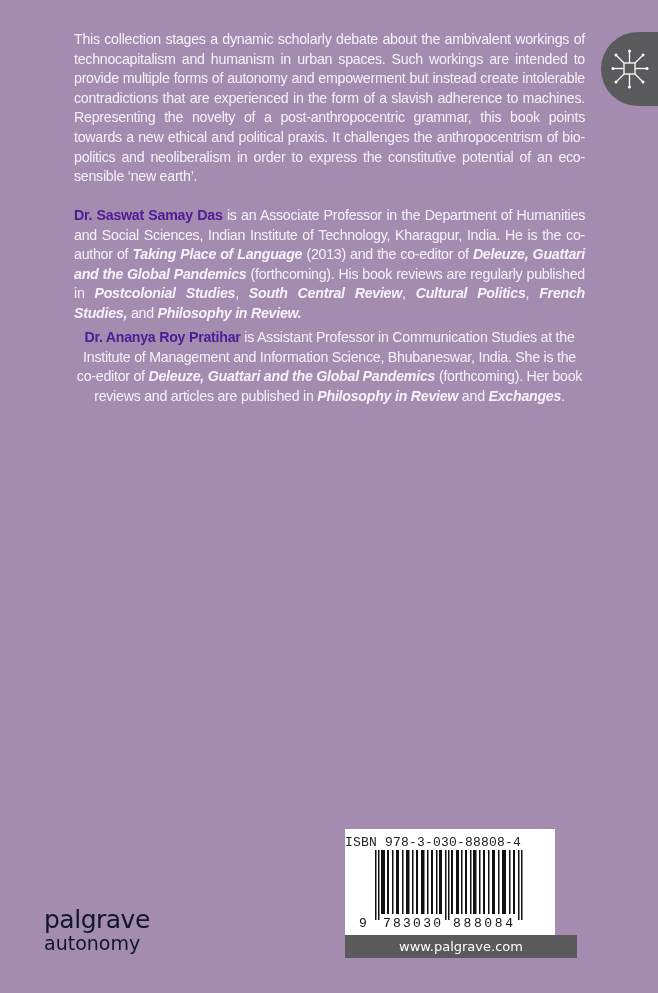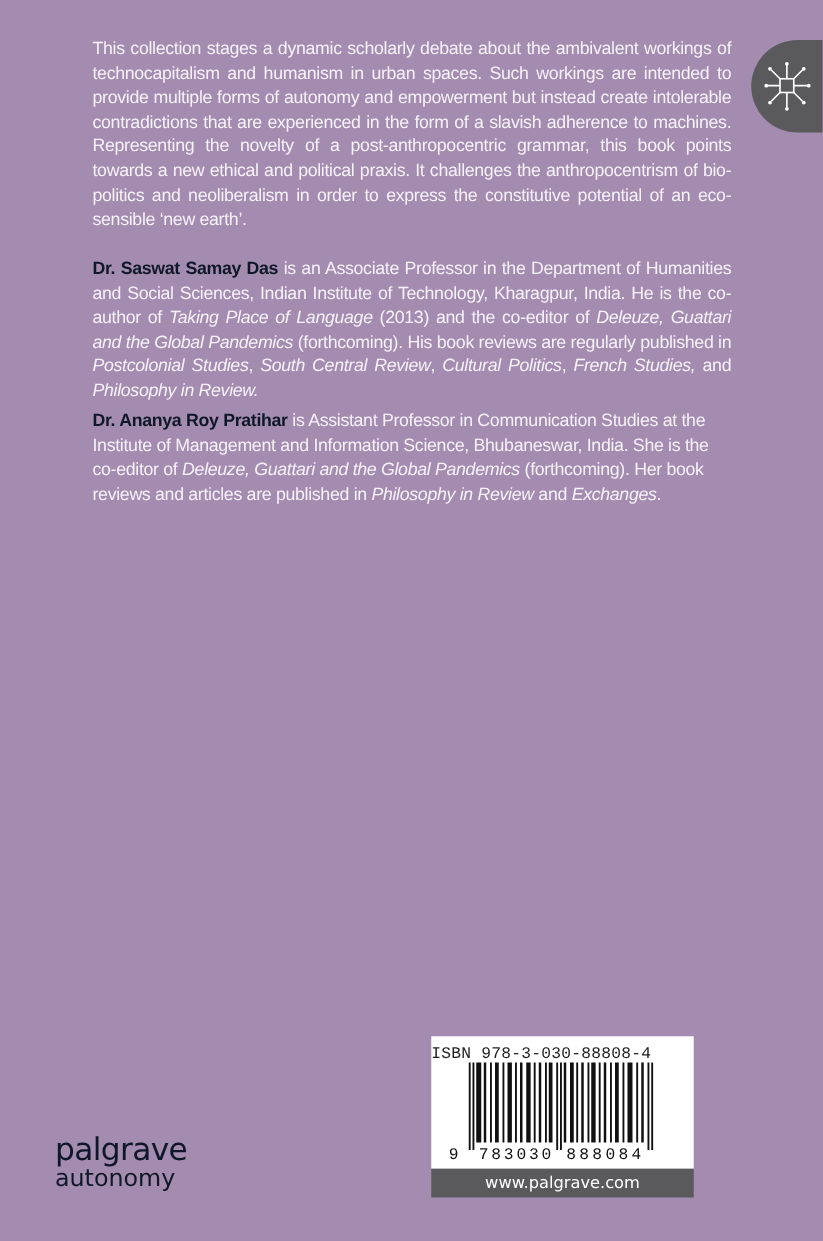--- a/index.html
+++ b/index.html
@@ -15,40 +15,40 @@
       position: absolute; left: 44px; width: 511px;
       font-size: 14.2px; line-height: 19.6px;
       text-align: justify; letter-spacing: -0.25px;
       color: #f7f2f9;
       margin-left: 30px;
     }
     .blurb { top: 30px; }
     .bio1 { top: 206px; }
     .bio2 { top: 328px; }
     .bio2 p, .bio1 p, .blurb p { margin: 0; }
-    b { font-weight: bold; color: #0f172a; }
-    i { font-style: italic; }
+    b { font-weight: bold; color: #4c1d95; }
+    i { font-style: italic; font-weight: bold; }
     .series-tab {
       position: absolute; left: 601px; top: 32px; width: 70px; height: 74px;
       background: #5a5a5c;
       border-radius: 37px 0 0 37px;
     }
     .series-tab svg { position: absolute; left: 10px; top: 15px; }
     .barcode-box {
       position: absolute; left: 345px; top: 829px; width: 210px; height: 106px;
       background: #ffffff;
     }
     .isbn-text {
       position: absolute; left: 0; top: 6px; width: 210px; 
       font-family: "Liberation Mono", monospace; font-size: 13px; color: #222;
       letter-spacing: 0.2px;
     }
     .barcode-svg { position: absolute; left: 8px; top: 19px; }
     .url-bar {
-      position: absolute; left: 345px; top: 935px; width: 210px; height: 23px;
+      position: absolute; left: 345px; top: 935px; width: 232px; height: 23px;
       background: #5a5a5c; color: #ffffff;
       font-size: 13px; line-height: 23px; text-align: center;
       font-family: "DejaVu Sans", sans-serif;
     }
     .logo {
       position: absolute; left: 44px; top: 908px;
       color: #0f172a; font-family: "DejaVu Sans", sans-serif;
     }
     .logo-line1 { font-size: 25px; line-height: 24px; letter-spacing: -0.5px; }
     .logo-line2 { font-size: 19px; line-height: 22px; letter-spacing: 0px; }
@@ -59,21 +59,21 @@
 <div class="page">
 
   <div class="text-block blurb">
     <p>This collection stages a dynamic scholarly debate about the ambivalent workings of technocapitalism and humanism in urban spaces. Such workings are intended to provide multiple forms of autonomy and empowerment but instead create intolerable contradictions that are experienced in the form of a slavish adherence to machines. Representing the novelty of a post-anthropocentric grammar, this book points towards a new ethical and political praxis. It challenges the anthropocentrism of bio-politics and neoliberalism in order to express the constitutive potential of an eco-sensible ‘new earth’.</p>
   </div>
 
   <div class="text-block bio1">
     <p><b>Dr. Saswat Samay Das</b><span> is an Associate Professor in the Department of Humanities and Social Sciences, Indian Institute of Technology, Kharagpur, India. He is the co-author of </span><i>Taking Place of Language</i><span> (2013) and the co-editor of </span><i>Deleuze, Guattari and the Global Pandemics</i><span> (forthcoming). His book reviews are regularly published in </span><i>Postcolonial Studies</i><span>, </span><i>South Central Review</i><span>, </span><i>Cultural Politics</i><span>, </span><i>French Studies,</i><span> and </span><i>Philosophy in Review.</i></p>
   </div>
 
-  <div class="text-block bio2" style="text-align:left;">
+  <div class="text-block bio2" style="text-align:center;">
     <p><b>Dr. Ananya Roy Pratihar</b><span> is Assistant Professor in Communication Studies at the Institute of Management and Information Science, Bhubaneswar, India. She is the co-editor of </span><i>Deleuze, Guattari and the Global Pandemics</i><span> (forthcoming). Her book reviews and articles are published in </span><i>Philosophy in Review</i><span> and </span><i>Exchanges</i><span>.</span></p>
   </div>
 
   <div class="series-tab">
     <svg width="38" height="44" viewBox="0 0 38 44">
       <g stroke="#ffffff" stroke-width="1.3" fill="none">
         <rect x="13" y="16" width="11" height="11"></rect>
         <line x1="18.5" y1="16" x2="18.5" y2="5"></line>
         <line x1="18.5" y1="27" x2="18.5" y2="39"></line>
         <line x1="13" y1="21.5" x2="3" y2="21.5"></line>

